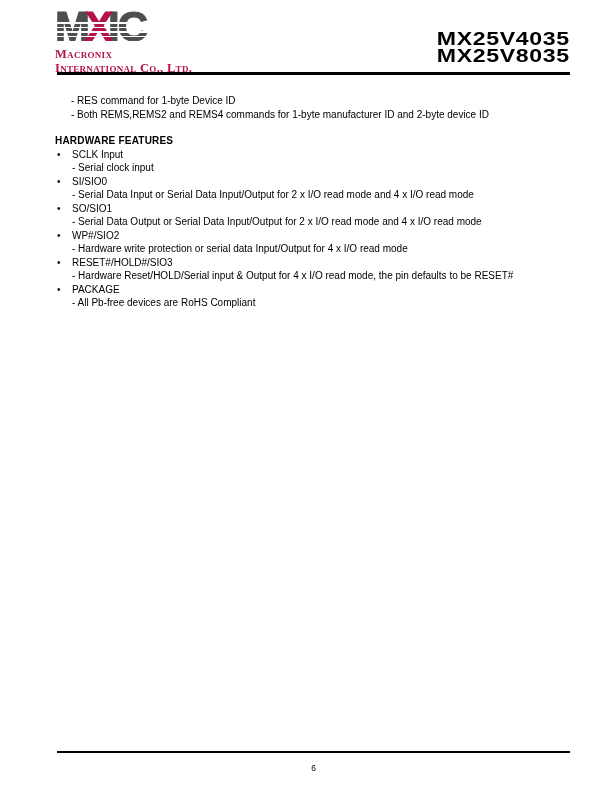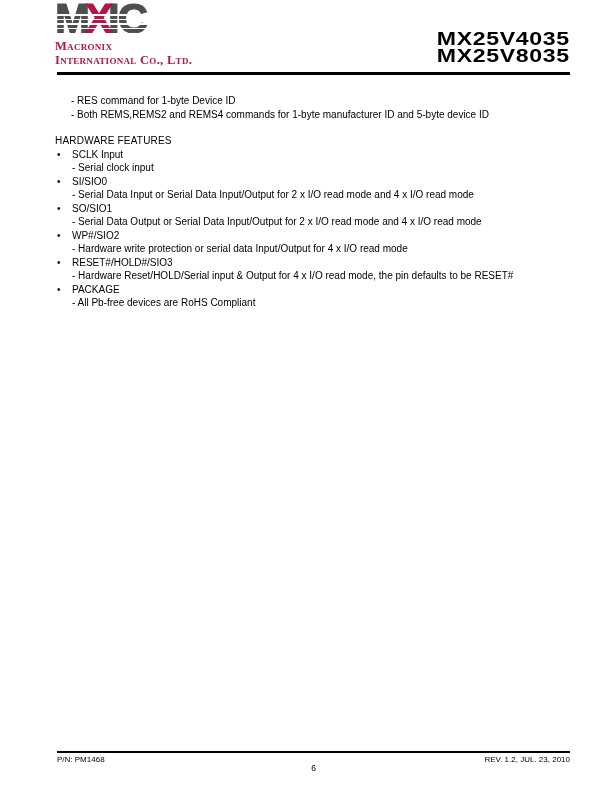--- a/index.html
+++ b/index.html
@@ -7,21 +7,21 @@
     position:relative;
     width:612px;height:792px;
     margin:0 auto;
     background:#ffffff;
     font-family:"Liberation Sans","DejaVu Sans",sans-serif;
     color:#000;
     overflow:hidden;
   }
 
   
-  .logo-block{position:absolute;left:55px;top:2px;}
+  .logo-block{position:absolute;left:55px;top:10px;}
   .logotype{
     position:relative;
     display:inline-block;
     font-weight:700;
     font-size:42px;
     line-height:34px;
     letter-spacing:-2px;
     -webkit-text-stroke:1.1px currentColor;
     color:#4d4e50;
     white-space:nowrap;
@@ -63,21 +63,21 @@
     width:513px;height:2.5px;background:#000;
   }
 
   
   .body-text{
     position:absolute;left:55px;top:94px;right:42px;
     font-size:10px;line-height:13.5px;
   }
   .intro-item{margin-left:16px;}
   .section-heading{
-    font-size:10px;font-weight:400;
+    font-size:10px;font-weight:700;
     margin:13px 0 0 0;line-height:13.5px;
     letter-spacing:0.2px;
   }
   .bullet-row{display:flex;padding-left:2px;}
   .bullet-row .dot{width:15px;flex:0 0 15px;}
   .sub-item{margin-left:17px;}
   .sub-item.bold{font-weight:400;}
 
   
   .footer-rule{
@@ -113,21 +113,21 @@
   <div class="title-block">
     <div>MX25V4035</div>
     <div>MX25V8035</div>
   </div>
 
   <div class="header-rule"></div>
 
   <div class="body-text">
 
     <div class="intro-item">- RES command for 1-byte Device ID</div>
-    <div class="intro-item">- Both REMS,REMS2 and REMS4 commands for 1-byte manufacturer ID and 5-byte device ID</div>
+    <div class="intro-item">- Both REMS,REMS2 and REMS4 commands for 1-byte manufacturer ID and 2-byte device ID</div>
 
     <div class="section-heading">HARDWARE FEATURES</div>
 
     <div class="bullet-row">
       <span class="dot">•</span>
       <span>SCLK Input</span>
     </div>
     <div class="sub-item">- Serial clock input</div>
 
     <div class="bullet-row">
@@ -156,19 +156,15 @@
 
     <div class="bullet-row">
       <span class="dot">•</span>
       <span>PACKAGE</span>
     </div>
     <div class="sub-item bold">- All Pb-free devices are RoHS Compliant</div>
 
   </div>
 
   <div class="footer-rule"></div>
-  <div class="footer-row">
-    <span>P/N: PM1468</span>
-    <span>REV. 1.2, JUL. 23, 2010</span>
-  </div>
   <div class="page-number">6</div>
 
 </div>
 
 </body></html>

